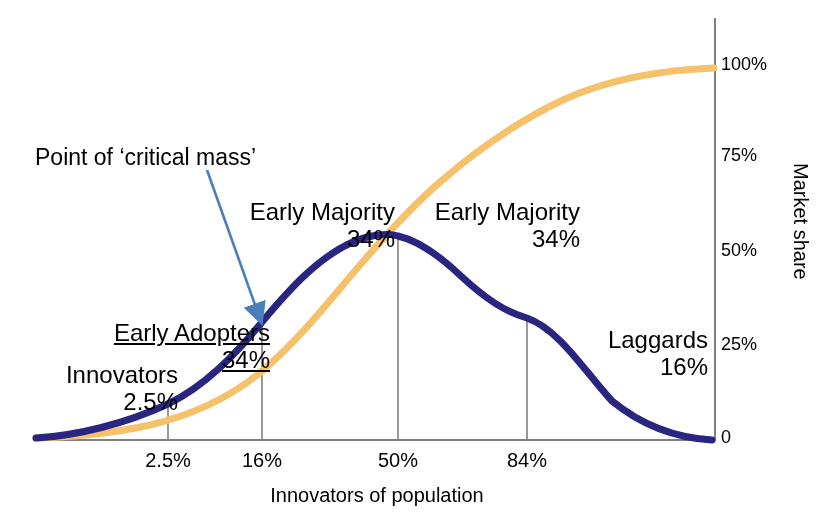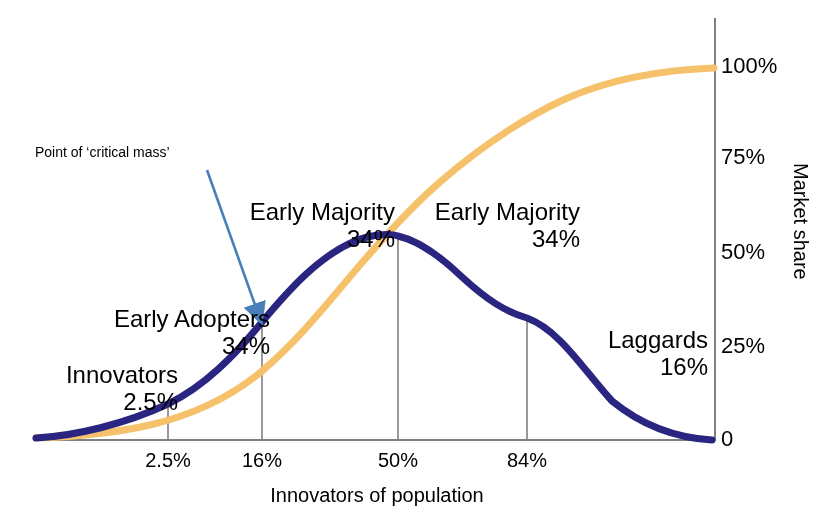--- a/index.html
+++ b/index.html
@@ -37,36 +37,36 @@
     text-align: right;
   }
   .seg-label .seg-name { display: block; }
   .seg-label .seg-pct { display: block; }
   .tick-x {
     font-size: 20px;
     text-align: center;
     width: 90px;
   }
   .tick-y {
-    font-size: 22px;
+    font-size: 18px;
     text-align: left;
   }
   #x-axis-title {
     font-size: 20px;
     text-align: center;
     width: 400px;
   }
   #y-axis-title {
     font-size: 20px;
     transform: rotate(90deg);
     transform-origin: left top;
     white-space: nowrap;
   }
   #annotation-critical-mass {
-    font-size: 14px;
+    font-size: 23px;
   }
 </style>
 </head>
 <body>
 
 <div id="chart-root">
 
   <svg id="plot-svg" viewBox="0 0 829 524">
 
     <line x1="33" y1="440" x2="715" y2="440" stroke="#808080" stroke-width="2"></line>
@@ -104,21 +104,21 @@
     <line x1="207" y1="170" x2="259" y2="316" stroke="#4A7EBB" stroke-width="2.6" marker-end="url(#arrowhead-critmass)"></line>
   </svg>
 
   <div class="lbl" id="annotation-critical-mass" style="left:35px; top:145px;">Point of ‘critical mass’</div>
 
   <div class="lbl seg-label" style="left:-7px; top:362px; width:185px;">
     <span class="seg-name">Innovators</span>
     <span class="seg-pct">2.5%</span>
   </div>
 
-  <div class="lbl seg-label" style="left:70px; top:306px; width:200px;">
+  <div class="lbl seg-label" style="left:70px; top:320px; width:200px;text-decoration:underline;">
     <span class="seg-name">Early Adopters</span>
     <span class="seg-pct">34%</span>
   </div>
 
   <div class="lbl seg-label" style="left:205px; top:199px; width:190px;">
     <span class="seg-name">Early Majority</span>
     <span class="seg-pct">34%</span>
   </div>
 
   <div class="lbl seg-label" style="left:400px; top:199px; width:180px;">

